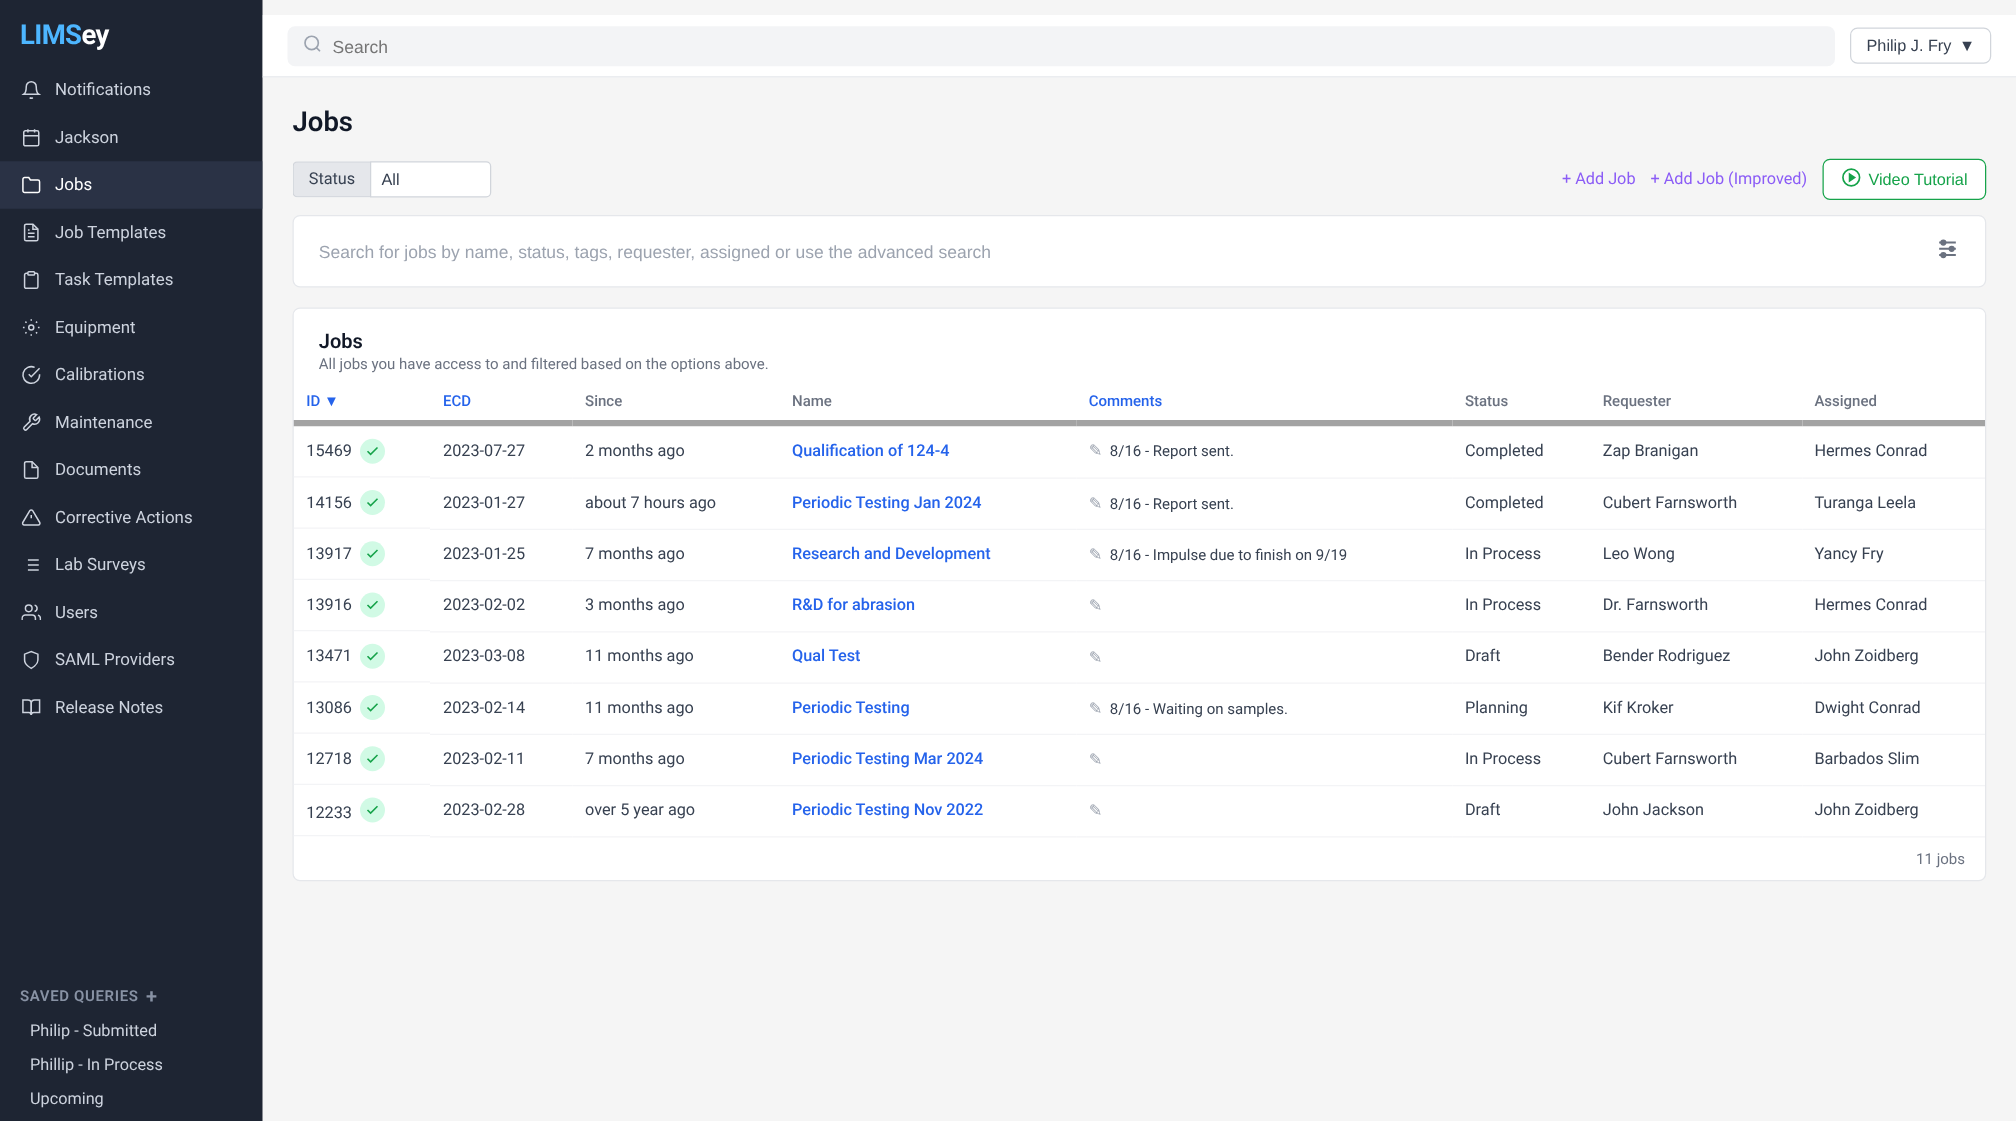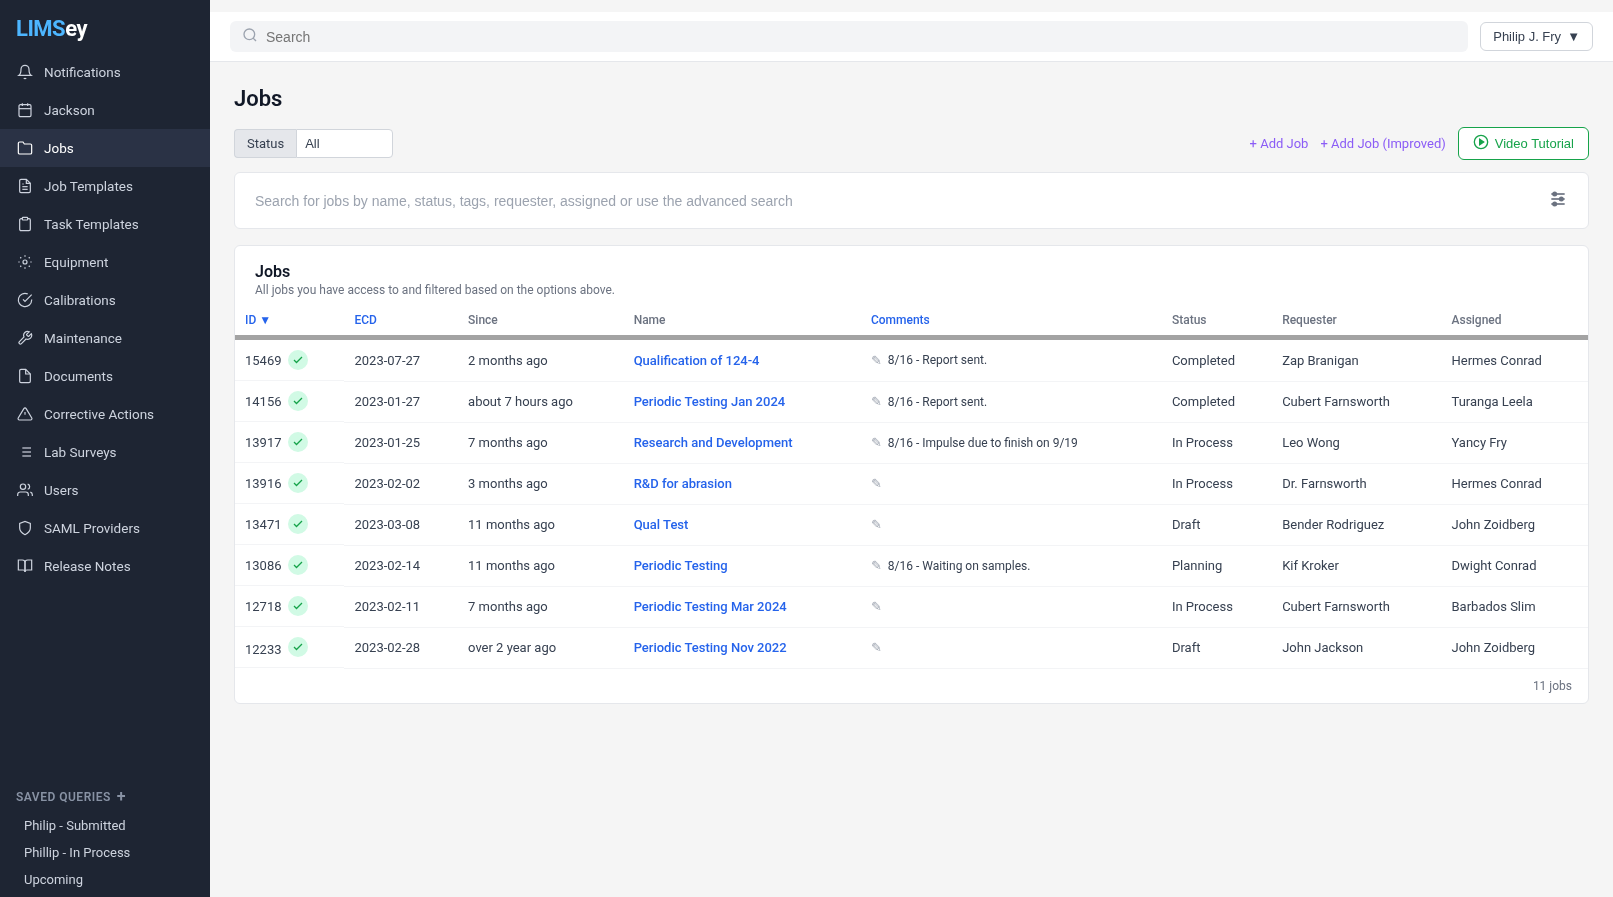--- a/index.html
+++ b/index.html
@@ -437,21 +437,21 @@
     <td>Cubert Farnsworth</td>
     <td>Barbados Slim</td>
   </tr>
             <tr>
     <td style="display:flex;align-items:flex-end;gap:6px;">12233 <span class="check-badge">
                   <svg viewBox="0 0 24 24">
                     <polyline points="20 6 9 17 4 12"></polyline>
                   </svg>
                 </span></td>
     <td>2023-02-28</td>
-    <td>over 2 year ago</td>
+    <td>over 5 year ago</td>
     <td><a class="job-link" href="#">Periodic Testing Nov 2022</a></td>
     <td><span class="comment-icon">✎</span></td>
     <td><span class="status-text">Draft</span></td>
     <td>John Jackson</td>
     <td>John Zoidberg</td>
   </tr>
           </tbody>
       </table>
       <div class="footer-count">11 jobs</div>
     </div>

